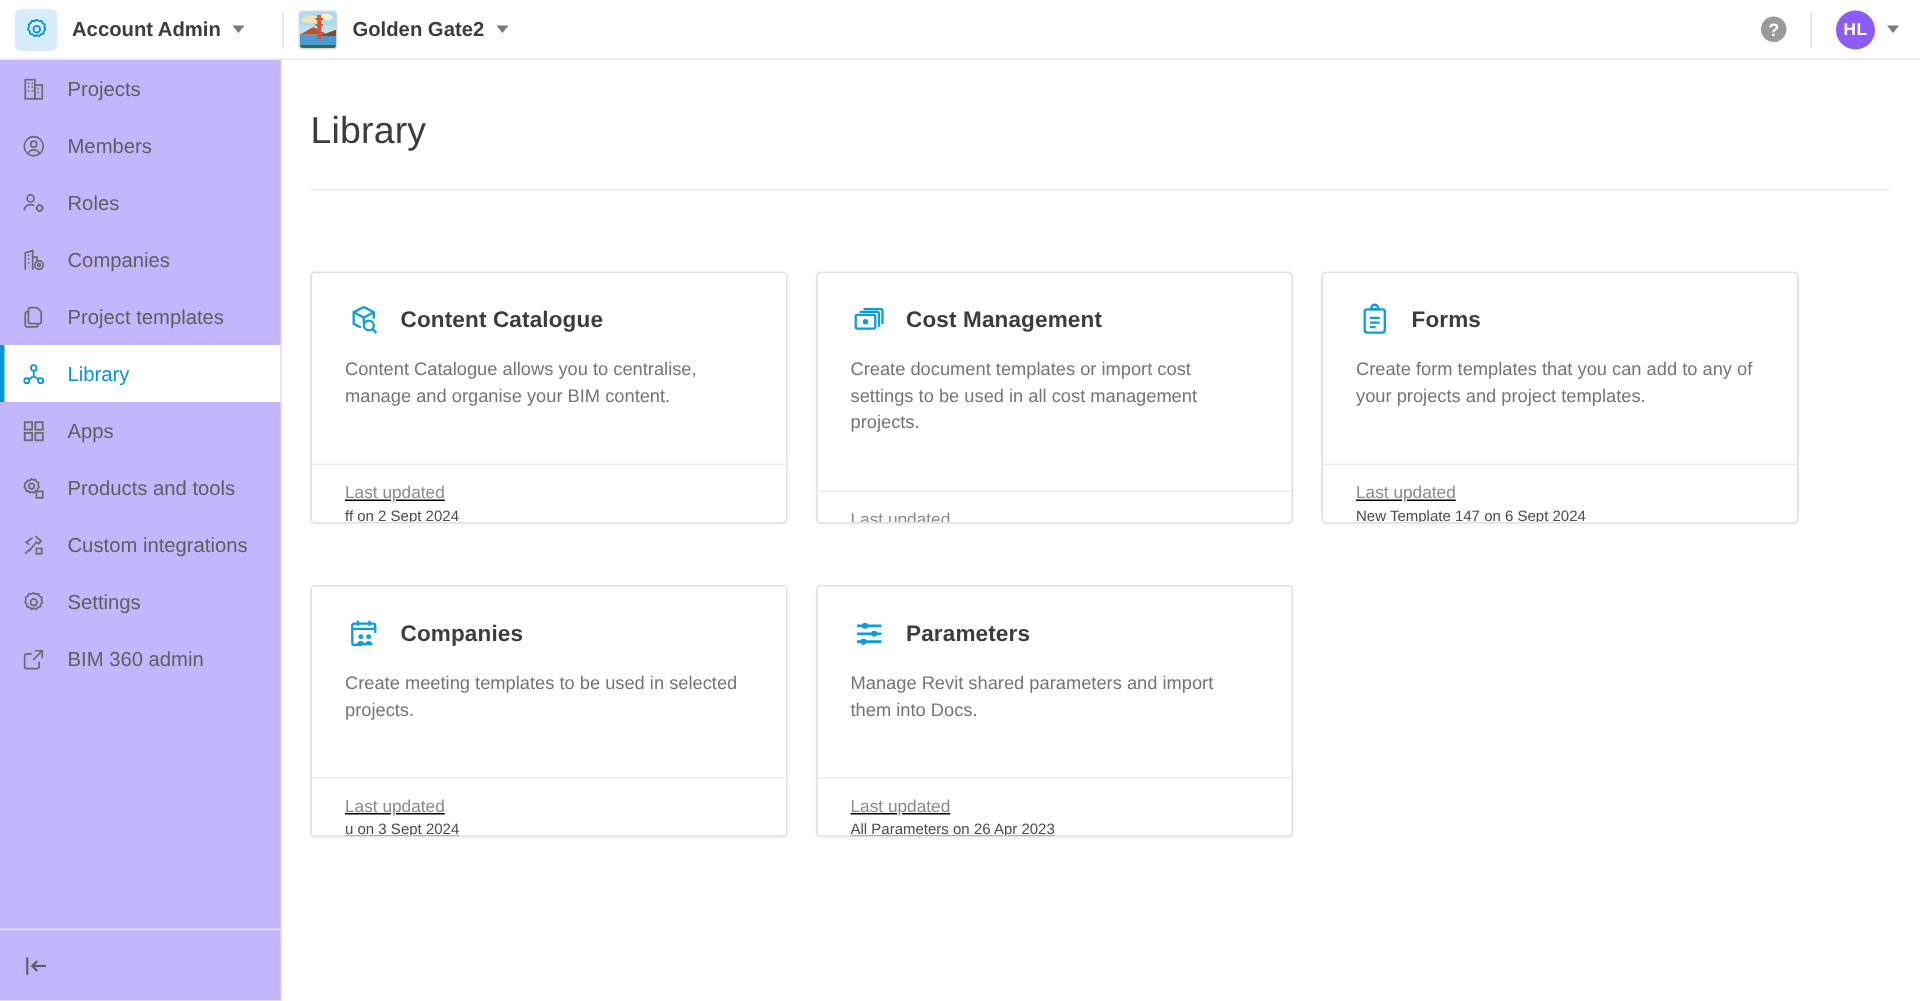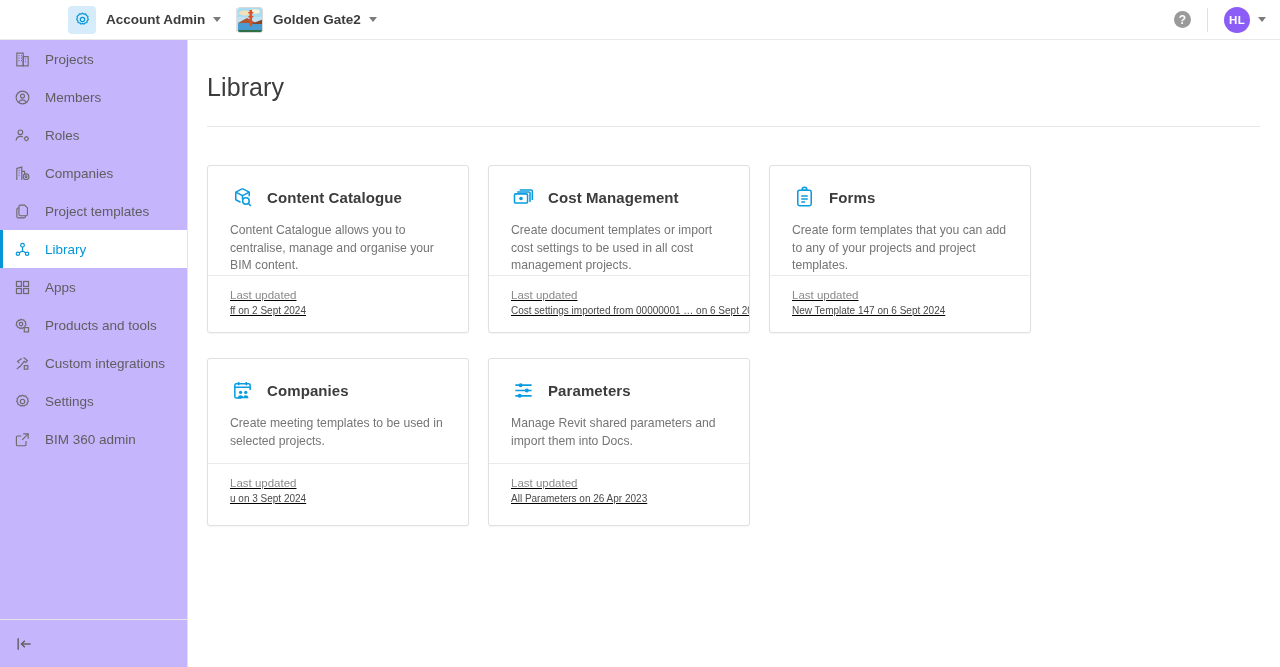--- a/index.html
+++ b/index.html
@@ -15,23 +15,22 @@
   
   .topbar {
     position: absolute; top: 0; left: 0;
     width: 1280px; height: 40px;
     background: #ffffff;
     border-bottom: 1px solid #e8e8e8;
     display: flex; align-items: center;
   }
   .acct-group {
     display: flex; align-items: center;
-    height: 40px; padding-left: 20px;
+    height: 40px; padding-left: 10px;
     width: 188px;
-    margin-left: 48px;
   }
   .acct-icon-box {
     width: 28px; height: 28px; border-radius: 4px;
     background: #d6ecfb;
     display: flex; align-items: center; justify-content: center;
     flex: 0 0 auto;
   }
   .acct-label {
     font-size: 13.5px; color: #3c3c3c; font-weight: bold;
     margin-left: 10px; white-space: nowrap;
@@ -42,21 +41,21 @@
     border-right: 4.5px solid transparent;
     border-top: 5px solid #7a7a7a;
     margin-left: 8px; flex: 0 0 auto;
   }
   .topdiv {
     width: 1px; height: 24px; background: #e0e0e0;
     margin: 0 0 0 0;
   }
   .proj-group {
     display: flex; align-items: center; height: 40px;
-    margin-left: 0;
+    margin-left: 10px;
   }
   .proj-thumb {
     width: 26px; height: 26px; border-radius: 3px;
     overflow: hidden; flex: 0 0 auto;
     border: 1px solid #d8d8d8;
   }
   .proj-label {
     font-size: 13.5px; color: #3c3c3c; font-weight: bold;
     margin-left: 10px; white-space: nowrap;
   }
@@ -130,29 +129,30 @@
     position: absolute; left: 18px; top: 86px;
     width: 1053px; height: 1px; background: #e8e8e8;
   }
 
   .cards {
     position: absolute; left: 18px; top: 125px;
     width: 1055px;
     display: flex; flex-wrap: wrap;
   }
   .card {
-    width: 262px; height: 168px;
-    margin: 0 19px 25px 0;
+    width: 318px; height: 168px;
+    margin: 16px 19px 25px 0;
     background: #ffffff;
     border: 1px solid #e0e0e0;
     border-radius: 3px;
     box-shadow: 0 1px 2px rgba(0,0,0,0.045);
     display: flex; flex-direction: column;
     cursor: pointer;
     overflow: hidden;
+    gap: 36px;
   }
   .card-body { padding: 17px 22px 0 22px; flex: 1 1 auto; }
   .card-head { display: flex; align-items: center; height: 28px; }
   .card-ico { width: 24px; height: 24px; flex: 0 0 auto; display:flex; align-items:center; justify-content:center; }
   .card-title {
     margin-left: 13px; font-size: 15px; color: #3c3c3c;
     font-weight: bold; letter-spacing: .1px;
   }
   .card-desc {
     margin-top: 11px; font-size: 12.2px; color: #757575;

